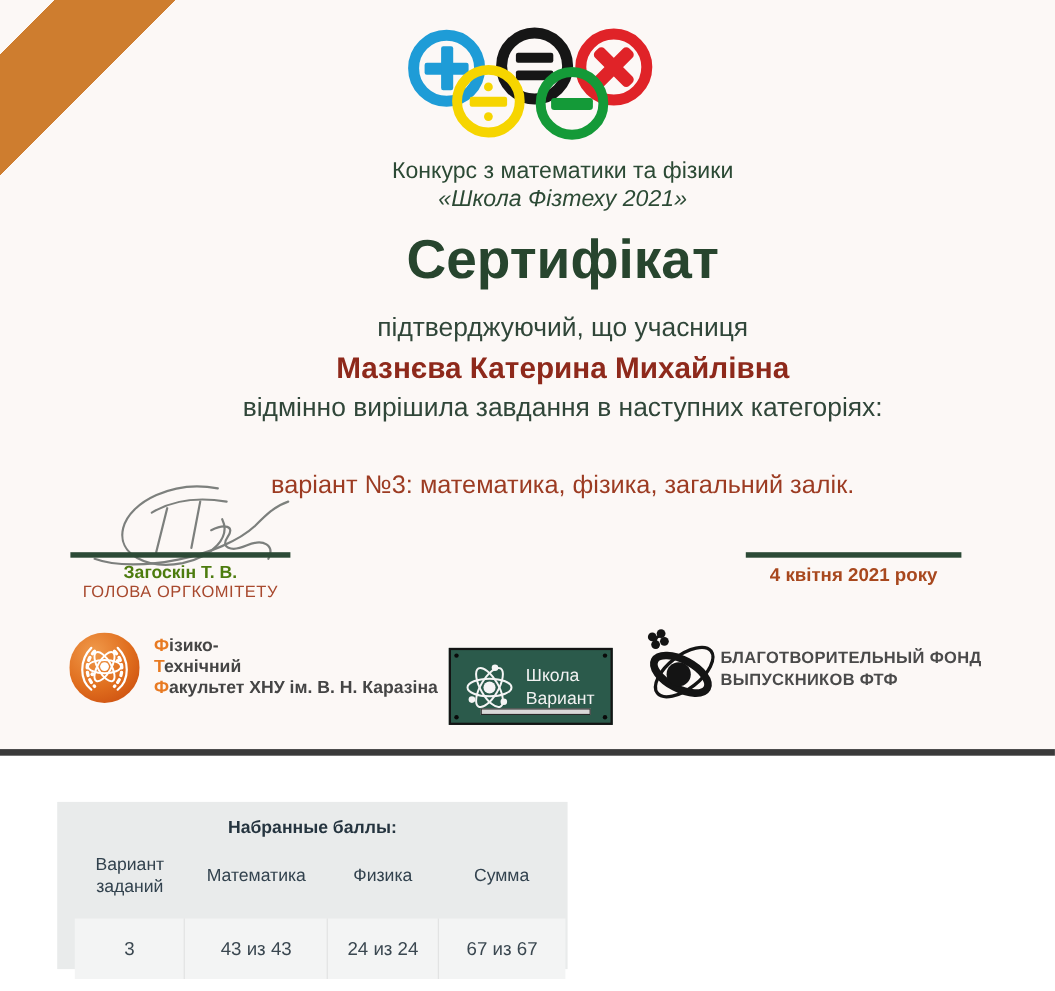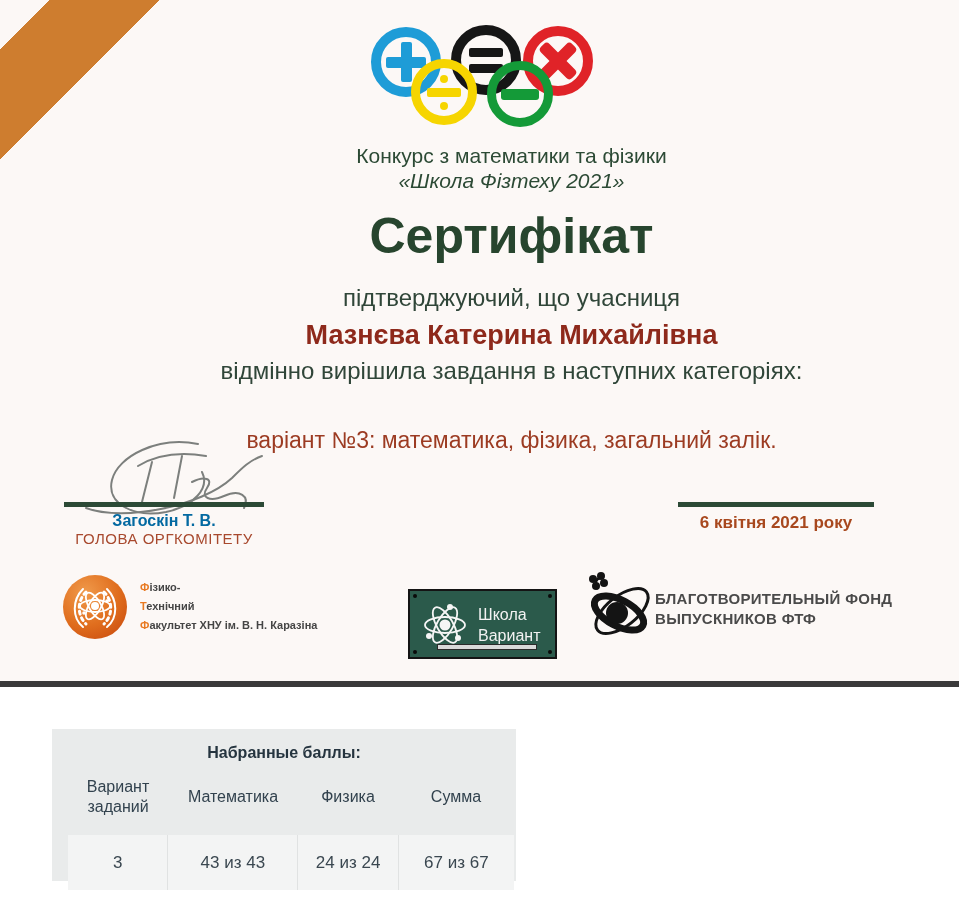--- a/index.html
+++ b/index.html
@@ -39,28 +39,28 @@
   .subtitle{top:284px;font-size:24px;color:#304639;}
   .p-name{top:320px;font-size:27px;font-weight:bold;color:#8E291B;}
   .achieve{top:357px;font-size:24px;color:#304639;}
   .variant{top:427px;font-size:23px;color:#9C3B22;}
   
   .sig-svg{position:absolute;left:80px;top:436px;}
   .rule{position:absolute;height:5px;background:#2C4A36;}
   .rule-left{left:64px;top:502px;width:200px;}
   .rule-right{left:678px;top:502px;width:196px;}
   .sig-name{position:absolute;left:64px;top:512px;width:200px;text-align:center;
-            font-size:16px;font-weight:bold;color:#0369a1;}
+            font-size:16px;font-weight:bold;color:#4d7c0f;}
   .sig-role{position:absolute;left:45px;top:530px;width:238px;text-align:center;
             font-size:15px;color:#A8492E;letter-spacing:.5px;}
   .date-text{position:absolute;left:678px;top:513px;width:196px;text-align:center;
              font-size:17px;font-weight:bold;color:#A8481E;}
   
   .ftf-logo{position:absolute;left:63px;top:575px;}
-  .ftf-text{position:absolute;left:140px;top:578px;font-size:11px;font-weight:bold;
+  .ftf-text{position:absolute;left:140px;top:578px;font-size:16px;font-weight:bold;
             line-height:19px;color:#454545;}
   .ftf-text .init{color:#E87A22;}
   .board{position:absolute;left:408px;top:589px;width:149px;height:70px;background:#2B5A4B;
          border:2px solid #141414;box-sizing:border-box;}
   .board .dot{position:absolute;width:4px;height:4px;background:#0a0a0a;border-radius:50%;}
   .board .d1{left:3px;top:3px;}.board .d2{right:3px;top:3px;}
   .board .d3{left:3px;bottom:3px;}.board .d4{right:3px;bottom:3px;}
   .board-atom{position:absolute;left:10px;top:9px;}
   .board-text{position:absolute;left:68px;top:13px;color:#F2F2F2;font-size:16px;line-height:21px;}
   .tray{position:absolute;left:437px;top:644px;width:100px;height:6px;background:#D9D9D9;
@@ -137,21 +137,21 @@
         <path d="M102,20 L94,62"></path>
         <path d="M112,46 C124,40 134,42 127,52 C120,62 130,66 144,60 C160,53 170,60 164,72"></path>
         <path d="M6,72 C44,86 122,70 152,42 C162,32 170,24 182,20"></path>
       </g>
     </svg>
     <div class="rule rule-left"></div>
     <div class="sig-name">Загоскін Т. В.</div>
     <div class="sig-role">ГОЛОВА ОРГКОМІТЕТУ</div>
 
     <div class="rule rule-right"></div>
-    <div class="date-text">6 квітня 2021 року</div>
+    <div class="date-text">4 квітня 2021 року</div>
 
     <svg class="ftf-logo" width="64" height="64" viewBox="0 0 64 64">
       <defs>
         <radialGradient id="og" cx="35%" cy="28%" r="85%">
           <stop offset="0%" stop-color="#F09A4B"></stop>
           <stop offset="60%" stop-color="#E06E1E"></stop>
           <stop offset="100%" stop-color="#CC4F10"></stop>
         </radialGradient>
       </defs>
       <circle cx="32" cy="32" r="32" fill="url(#og)"></circle>

